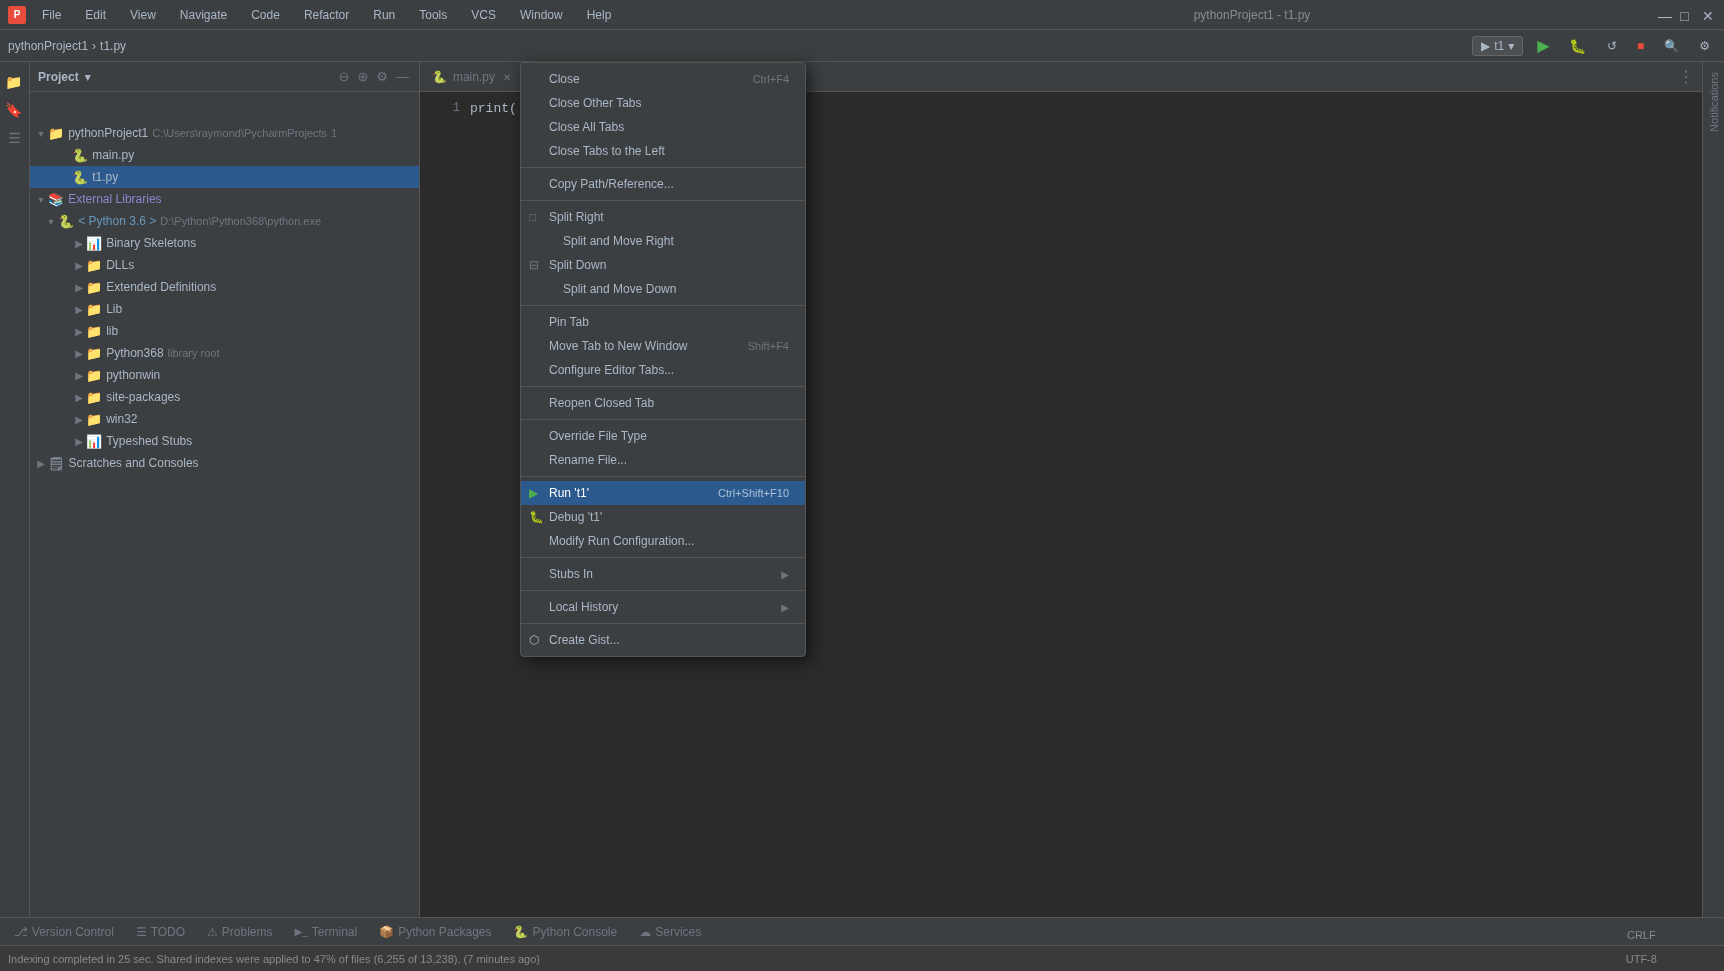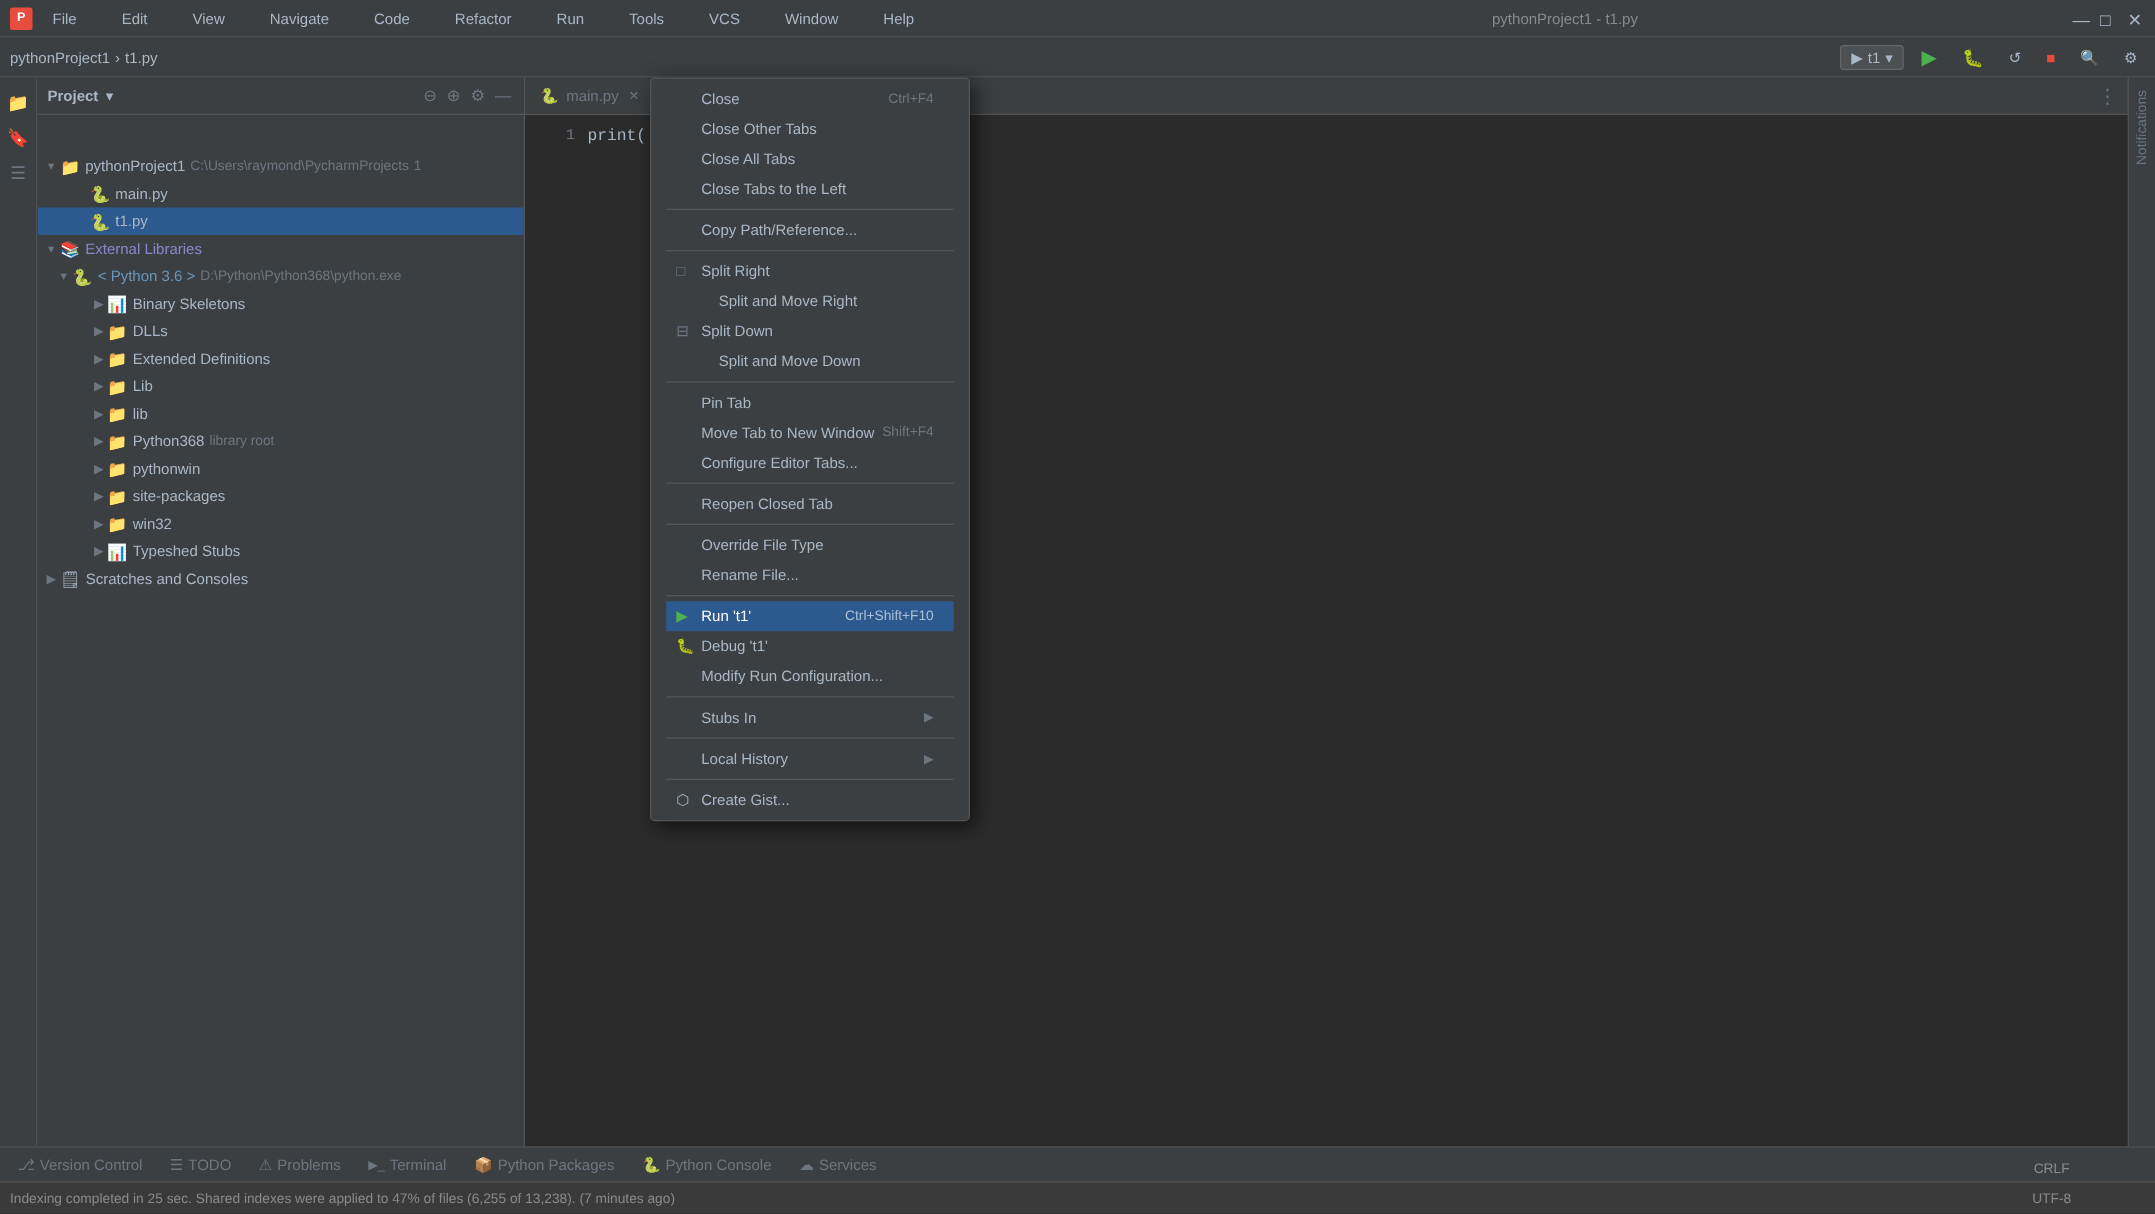--- a/index.html
+++ b/index.html
@@ -27,21 +27,21 @@
       width: 18px;
       height: 18px;
       margin-right: 8px;
       background: #e74c3c;
       border-radius: 2px;
       display: flex; align-items: center; justify-content: center;
       font-size: 10px; color: white; font-weight: bold;
     }
     .title-bar-menus {
       display: flex;
-      gap: 20px;
+      gap: 8px;
       flex: 1;
     }
     .title-bar-menu-item {
       padding: 2px 8px;
       cursor: pointer;
       border-radius: 3px;
       font-size: 12px;
       color: #a9b7c6;
     }
     .title-bar-title {
@@ -293,27 +293,27 @@
     .status-right {
       margin-left: auto;
       display: flex; gap: 12px; align-items: center; flex-direction: column;
     }
 
     
     .context-menu {
       position: absolute;
       top: 62px;
       left: 520px;
-      width: 256px;
+      width: 286px;
       background: #3c3f41;
       border: 1px solid #555;
       border-radius: 4px;
       box-shadow: 4px 4px 16px rgba(0,0,0,0.6);
       z-index: 1000;
-      padding: 4px 12px;
+      padding: 4px 0;
     }
     .menu-item {
       display: flex;
       align-items: center;
       padding: 4px 16px 4px 28px;
       cursor: pointer;
       font-size: 12px;
       color: #a9b7c6;
       min-height: 24px;
       position: relative;

